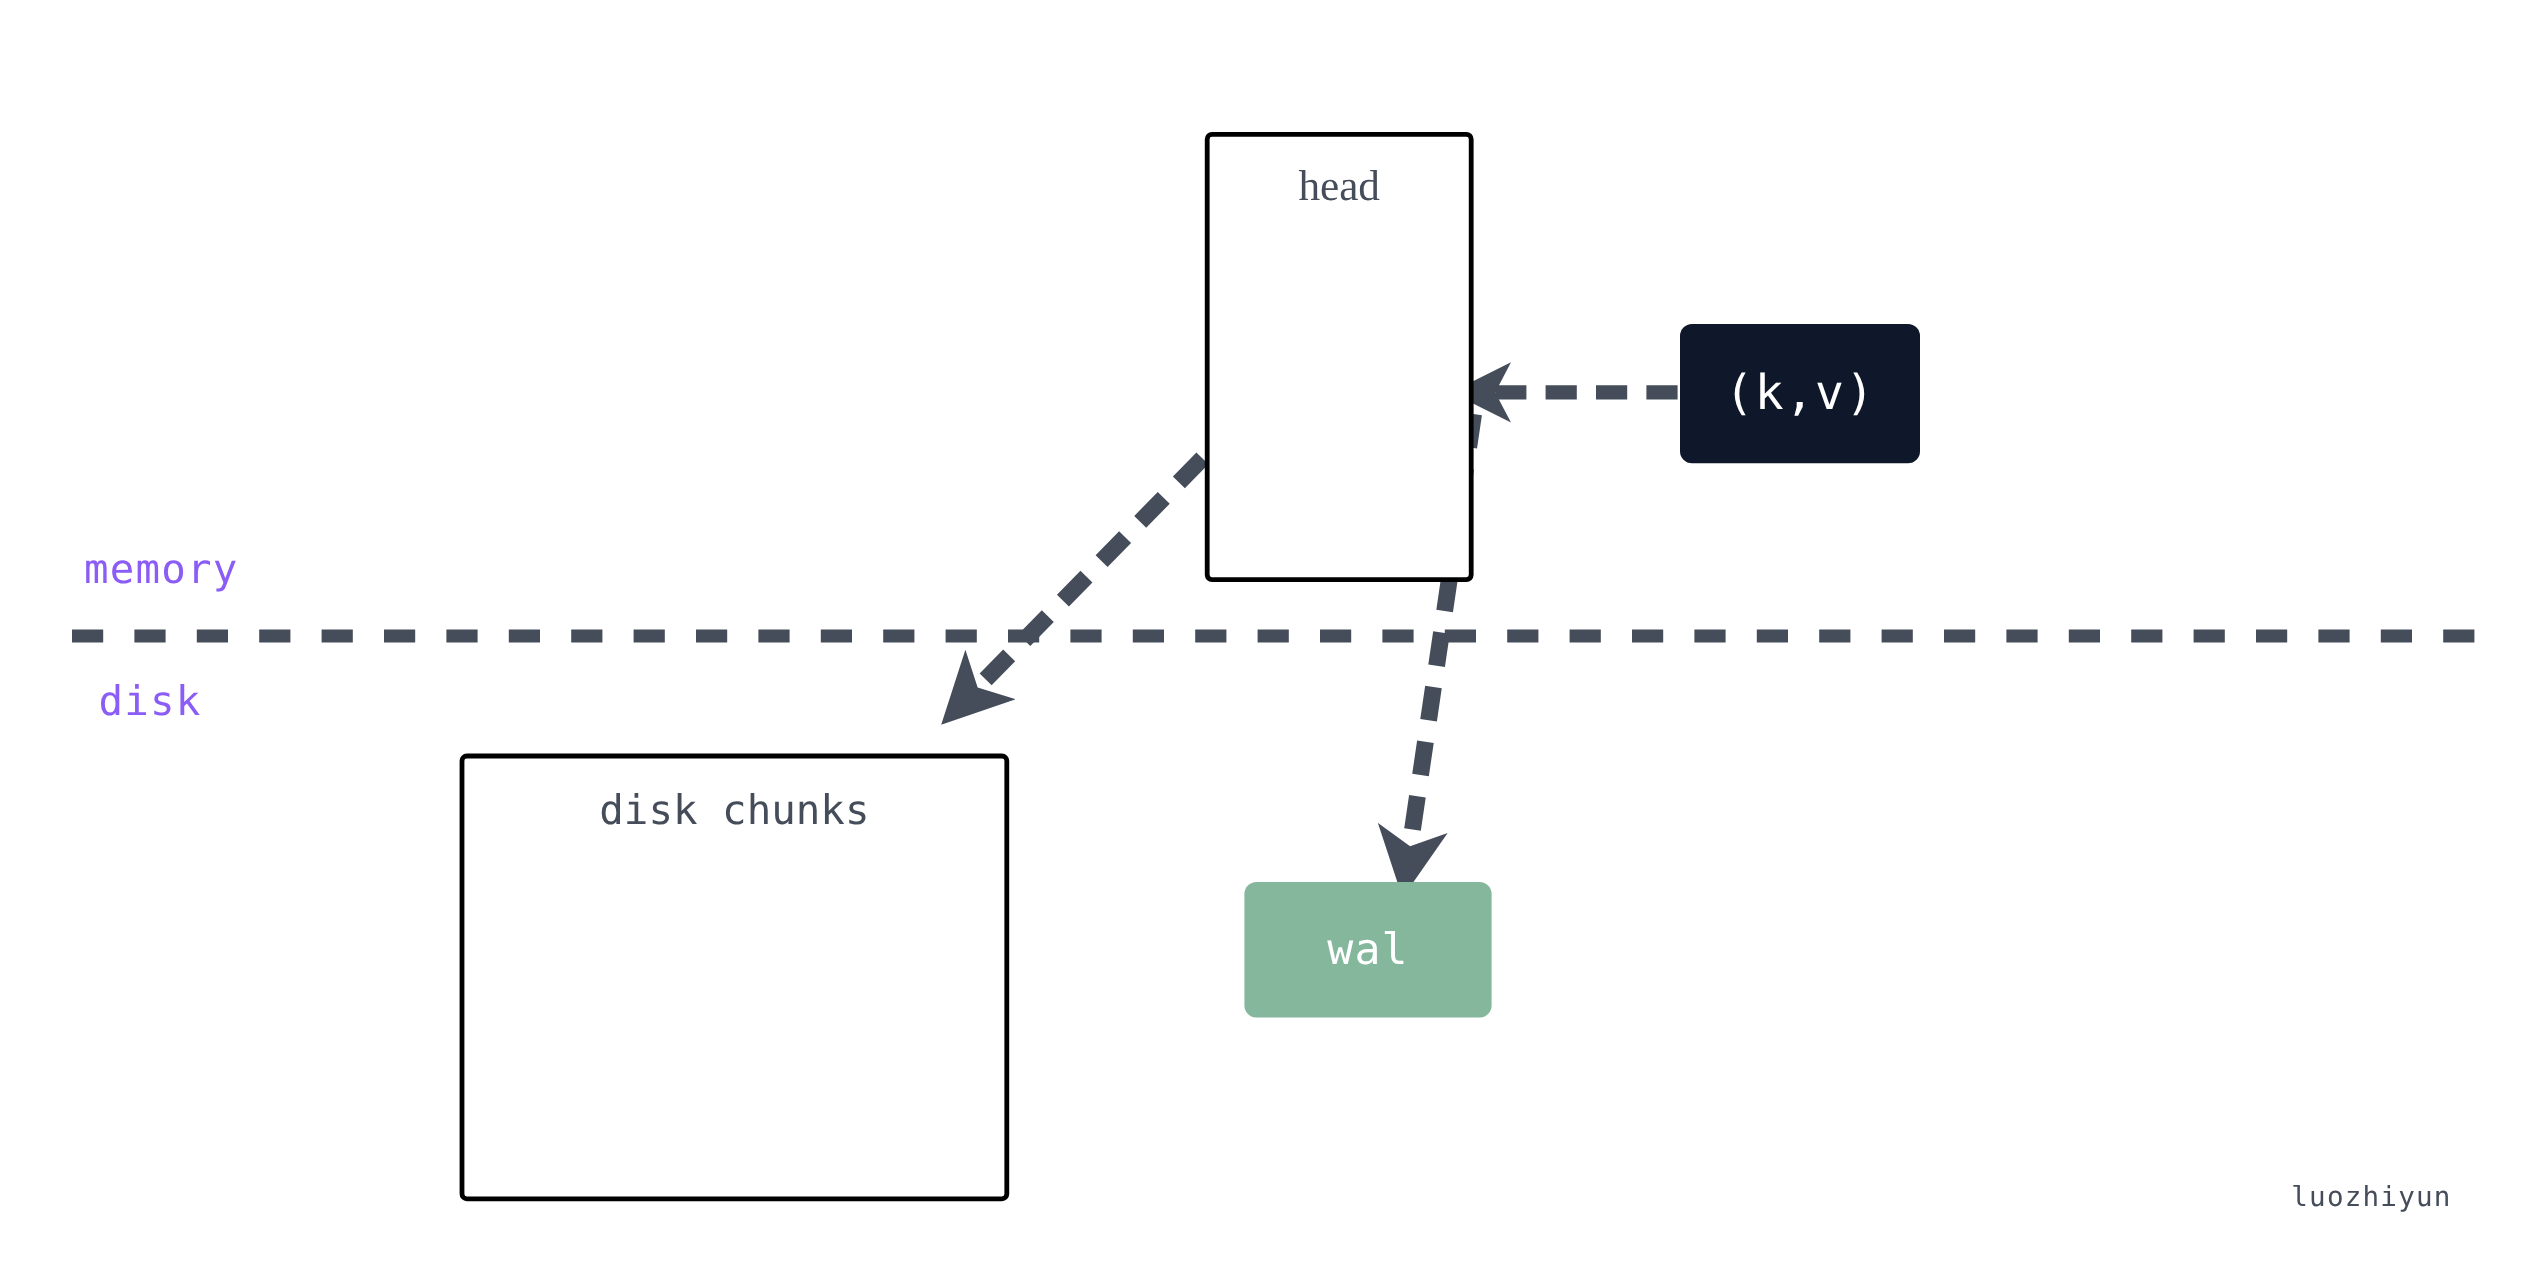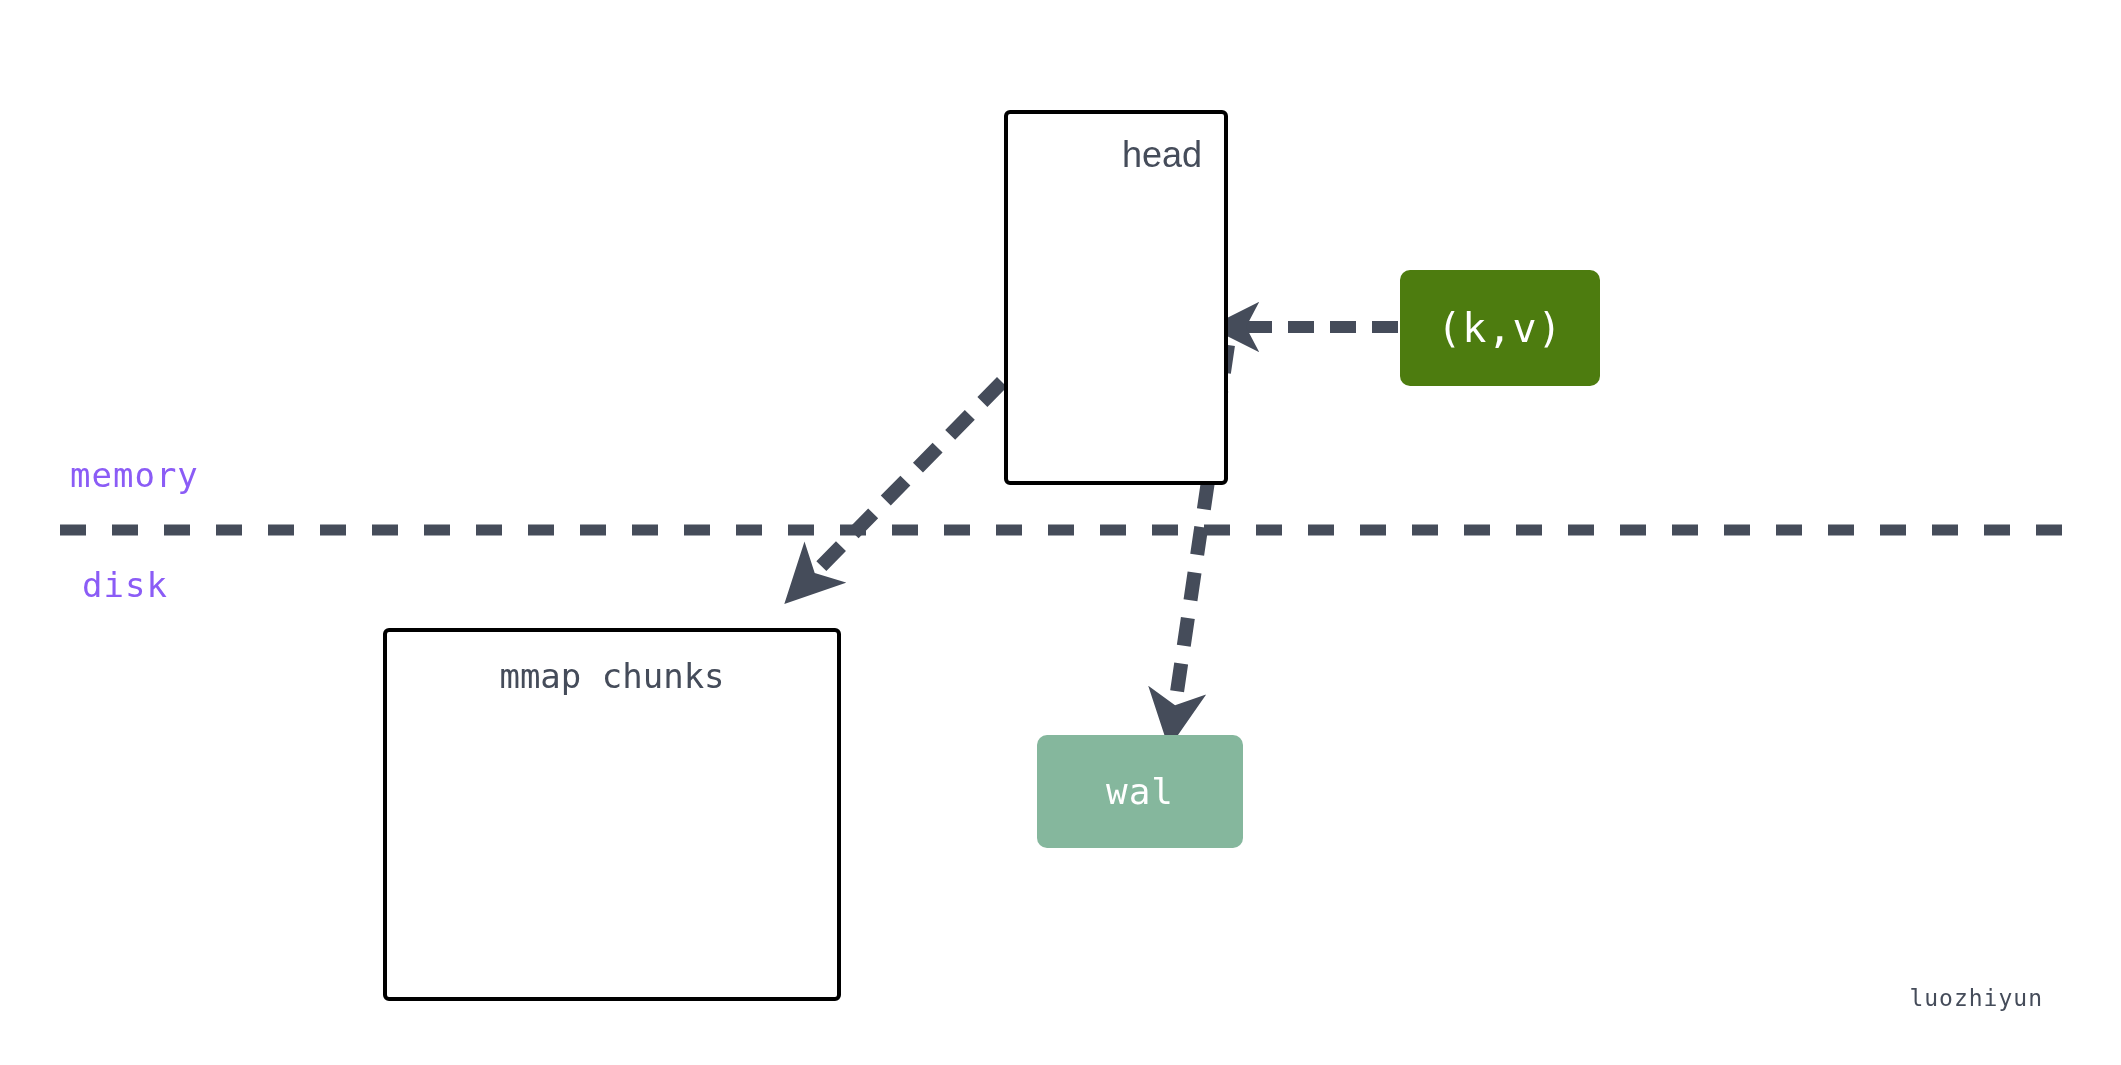--- a/index.html
+++ b/index.html
@@ -30,36 +30,36 @@
   .box-title {
     position: absolute;
     width: 100%;
     text-align: center;
     color: #454c5a;
     font-size: 34px;
     letter-spacing: 0px;
     white-space: pre;
     user-select: none;
   }
-  #head-title { top: 20px; font-family: Liberation Sans, sans-serif; font-size: 36px; padding-left: 46px; }
+  #head-title { top: 20px; font-family: Liberation Serif, serif; font-size: 36px; }
   #mmap-title { top: 24px; font-family: "DejaVu Sans Mono", monospace; font-size: 34px; }
 
   
   .node {
     position: absolute;
     border-radius: 10px;
     display: flex;
     align-items: center;
     justify-content: center;
     font-family: "DejaVu Sans Mono", monospace;
     color: #ffffff;
     white-space: pre;
     user-select: none;
   }
-  #kv-node  { left: 1400px; top: 270px; width: 200px; height: 116px; background: #4d7c0f; font-size: 40px; letter-spacing: 1px; }
+  #kv-node  { left: 1400px; top: 270px; width: 200px; height: 116px; background: #0f172a; font-size: 40px; letter-spacing: 1px; }
   #wal-node { left: 1037px; top: 735px; width: 206px; height: 113px; background: #85b79d; font-size: 36px; letter-spacing: 1px; }
 
   
   .zone-label {
     position: absolute;
     color: #8b5cf6;
     font-family: "DejaVu Sans Mono", monospace;
     font-size: 34px;
     letter-spacing: 1px;
     white-space: pre;
@@ -114,21 +114,21 @@
   <div class="zone-label" id="memory-label">memory</div>
 
   <div class="zone-label" id="disk-label">disk</div>
 
   <div class="outline-box" id="head-box">
     <div class="box-title" id="head-title">head</div>
 
   </div>
 
   <div class="outline-box" id="mmap-box">
-    <div class="box-title" id="mmap-title">mmap chunks</div>
+    <div class="box-title" id="mmap-title">disk chunks</div>
 
   </div>
 
   <div class="node" id="kv-node">(k,v)</div>
 
   <div class="node" id="wal-node">wal</div>
 
   <div id="watermark">luozhiyun</div>
 
 </div>

